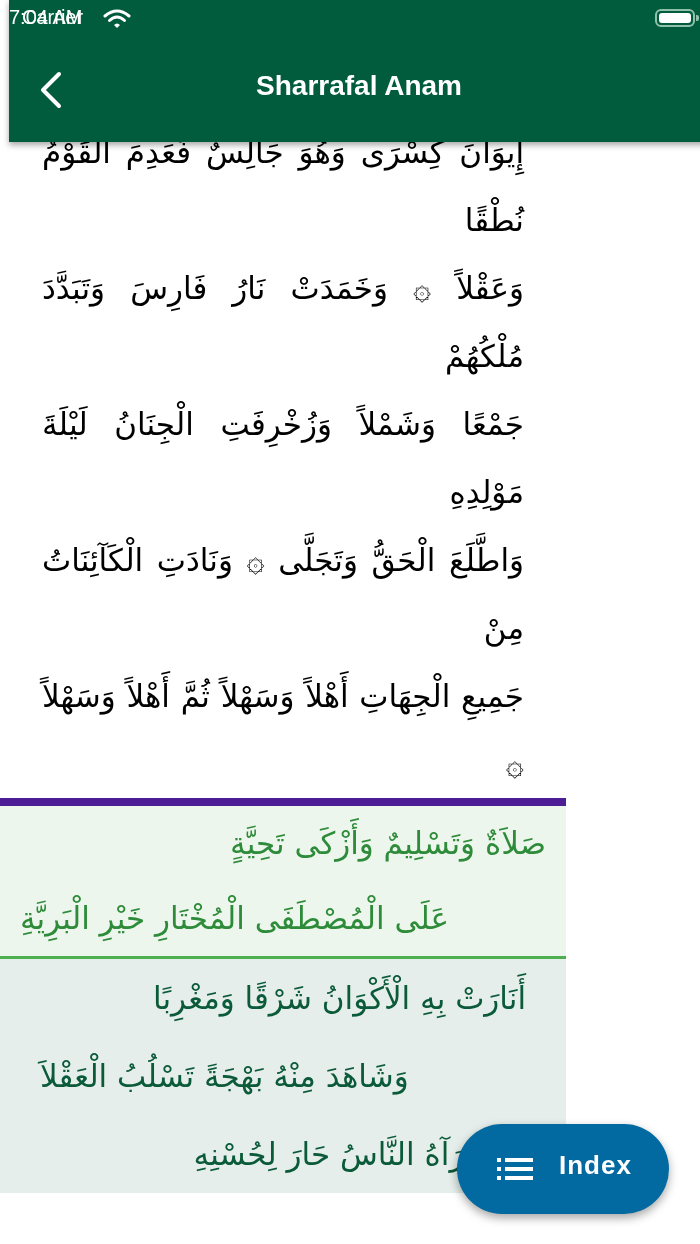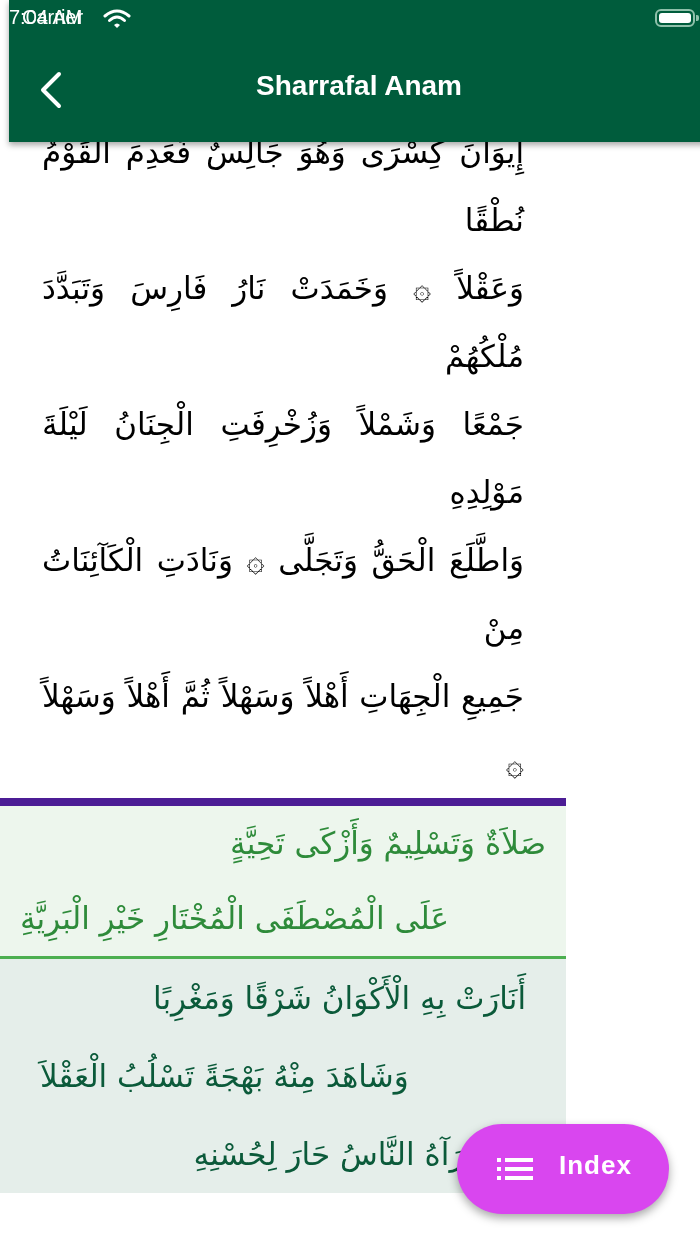--- a/index.html
+++ b/index.html
@@ -36,21 +36,21 @@
 
   .verse { }
   .verse .line { font-size:31px; height:78px; line-height:78px; padding:0 40px; }
   .verse .a { text-align:right; }
   .verse .b { text-align:left; }
   .verse.white { background:#ffffff; color:#000; }
   .verse.tinted { background:#e5eeea; color:#0b5a3a; }
 
   .fab {
     position:absolute; left:457px; top:1124px; width:212px; height:90px; border-radius:45px;
-    background:#d946ef; color:#fff; box-shadow:0 4px 10px rgba(0,0,0,0.35); z-index:20;
+    background:#0369a1; color:#fff; box-shadow:0 4px 10px rgba(0,0,0,0.35); z-index:20;
   }
   .fab .ico { position:absolute; left:40px; top:34px; width:36px; height:22px; }
   .fab .lbl { position:absolute; left:102px; top:26px; font-size:26px; font-weight:bold; letter-spacing:1px; font-family:"Liberation Sans", sans-serif; }
 </style>
 </head>
 <body>
 
 <div class="appbar">
   <div class="statusbar">
     <span class="carrier">Carrier</span>

